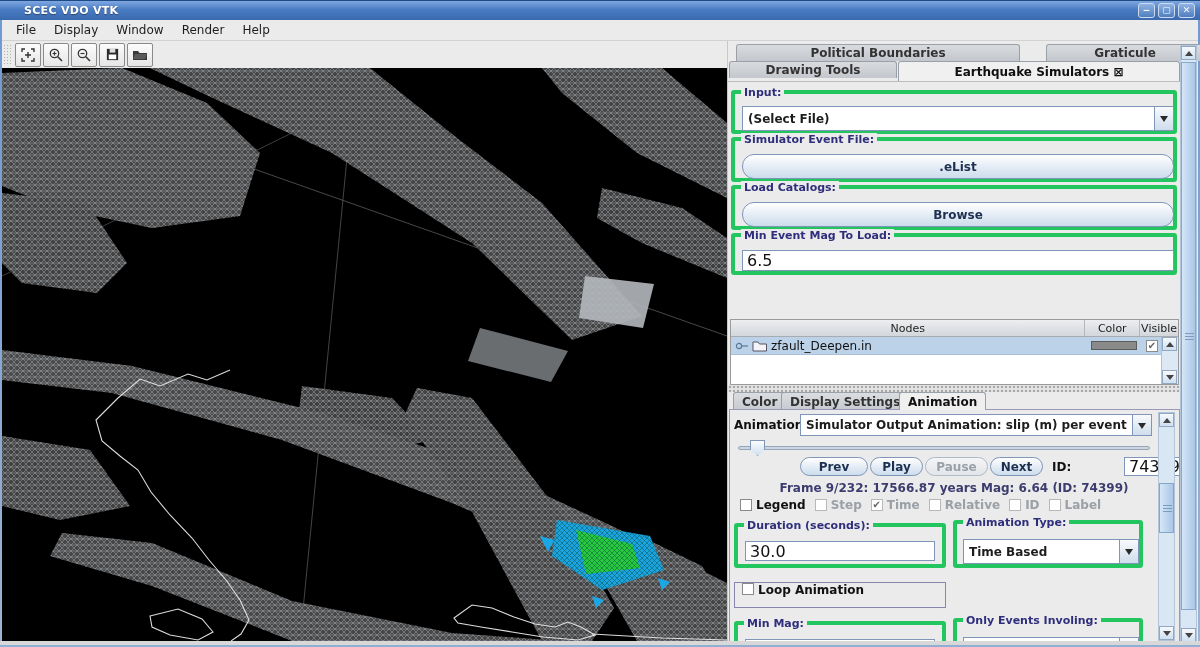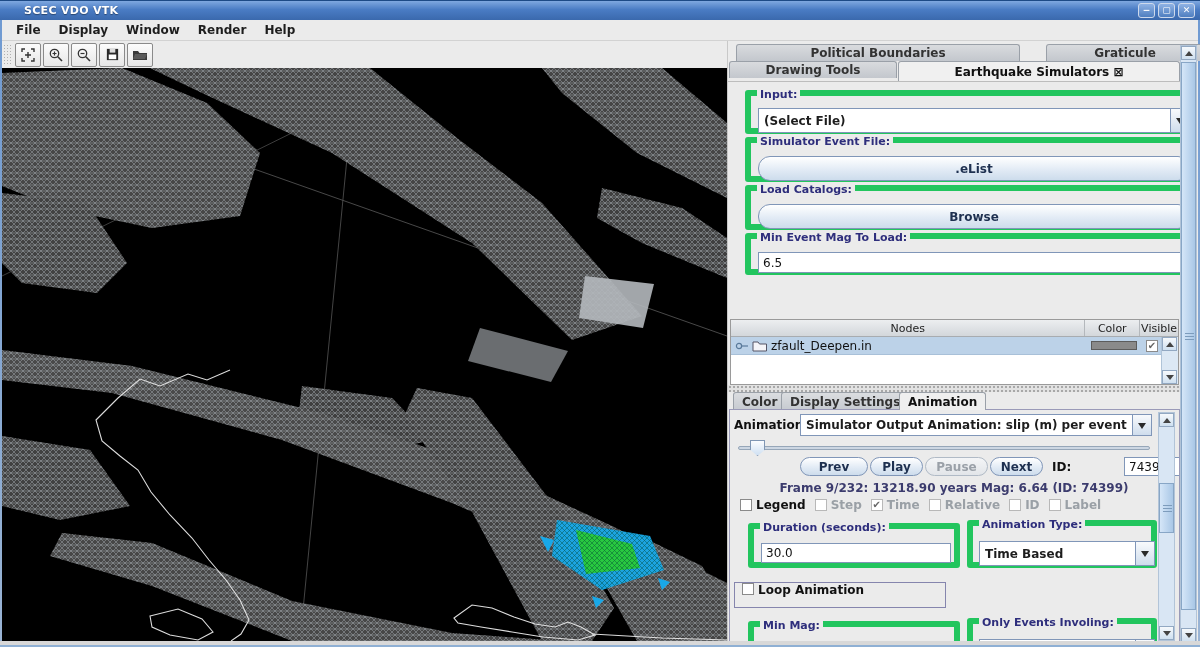--- a/index.html
+++ b/index.html
@@ -11,21 +11,21 @@
     background:linear-gradient(#7fa8e0 0%, #4a7cc4 45%, #3a69ad 100%);
     border-top:1px solid #1d4a86; display:flex; align-items:center; }
   .title-text { color:#fff; font-weight:bold; font-size:11px; margin-left:24px; letter-spacing:.3px;
     text-shadow:0 1px 1px rgba(0,0,0,.4); }
   .win-btns { position:absolute; right:5px; top:2px; display:flex; gap:3px; }
   .win-btn { width:17px; height:15px; border-radius:3px; border:1px solid #cdd9ec;
     background:linear-gradient(#8fb2e4,#4f7fc0); color:#fff; font-size:9px; font-weight:bold;
     display:flex; align-items:center; justify-content:center; line-height:1; }
   .menubar { position:absolute; left:1px; top:20px; width:1198px; height:21px; background:#ebebeb;
     border-bottom:1px solid #d2d2d2; display:flex; align-items:center; padding-left:6px; }
-  .menu-item { font-weight:bold; color:#1d1d1d; padding:2px 9px; font-size:12px; }
+  .menu-item { font-weight:normal; color:#1d1d1d; padding:2px 9px; font-size:12px; }
   .win-edge { position:absolute; top:20px; bottom:0; width:2px; background:linear-gradient(#6f9ad2,#9ab4d4); }
   .bottom-strip { position:absolute; left:0; top:641px; width:1200px; height:6px;
     background:#d8d8d8; border-bottom:2px solid #8fb0d4; }
 
   
   .toolbar { position:absolute; left:2px; top:41px; width:725px; height:27px; background:#ebebeb;
     display:flex; align-items:center; }
   .tb-handle { width:9px; height:22px; margin:0 3px 0 1px;
     background-image:radial-gradient(circle,#b0b0b0 .8px,transparent 1px); background-size:3px 3px; }
   .tb-btn { width:26px; height:24px; margin-right:2px; border:1px solid #8a8a8a; border-radius:2px;
@@ -37,28 +37,28 @@
   
   .panel { position:absolute; left:727px; top:41px; width:453px; height:600px; background:#ebebeb;
     border-left:1px solid #c8c8c8;padding-left:12px; }
   .tab { position:absolute; height:17px; background:linear-gradient(#d9dbde,#c3c7cd);
     border:1px solid #9aa0a8; border-bottom:none; border-radius:3px 3px 0 0;
     display:flex; align-items:center; justify-content:center; font-weight:bold; font-size:12px; color:#333; }
   .tab.active { background:#f0f0f0; color:#111; height:20px; z-index:3; }
   .panel-body { position:absolute; left:0; top:40px; width:453px; height:560px; background:#ebebeb;
     border-top:1px solid #bdbdbd; }
 
-  .group { position:absolute; border:6px solid #22c55e; border-radius:3px;margin-left:14px; }
+  .group { position:absolute; border:4px solid #22c55e; border-radius:3px; }
   .gtitle { position:absolute; top:-8px; left:6px; background:#ebebeb; padding:0 3px;
     font-size:11px; font-weight:bold; color:#2e2e7c; white-space:nowrap; }
 
   .btn3d { background:linear-gradient(#ffffff,#e2ebf5 55%,#cddcec); border:1px solid #8096b8; border-radius:12px;
     color:#1e3050; font-weight:bold; font-size:12px; display:flex; align-items:center; justify-content:center; }
   .btn3d.disabled { color:#9aa0a8; border-color:#b0bac6; background:linear-gradient(#f4f5f7,#e2e5e9); }
-  .field { background:#fff; border:1px solid #8096b8; font-size:12px; color:#111; padding:1px 4px;
+  .field { background:#fff; border:1px solid #8096b8; font-size:16px; color:#111; padding:1px 4px;
     font-family:"DejaVu Sans","Liberation Sans",sans-serif; width:100%; height:100%; }
   .combo { background:#fff; border:1px solid #8096b8; display:flex; align-items:center;
     font-weight:bold; font-size:12px; color:#1d1d1d; padding-left:5px; }
   .combo .arrow-btn { margin-left:auto; width:19px; align-self:stretch;
     background:linear-gradient(#f8fafc,#cfdded); border-left:1px solid #8096b8;
     display:flex; align-items:center; justify-content:center; }
   .tri-down { width:0; height:0; border:4px solid transparent; border-top:6px solid #2a2a2a; margin-top:5px; }
 
   
   .ntable { position:absolute; left:2px; top:277px; width:449px; height:66px; background:#fff; border:1px solid #9a9a9a; }
@@ -339,21 +339,21 @@
         <span>Pause</span>
       </div>
       <div class="btn3d" style="position:absolute; left:260px; top:47px; width:53px; height:19px;">
         <span>Next</span>
       </div>
       <span style="position:absolute; left:322px; top:50px; font-weight:bold; color:#111;">ID:</span>
       <div style="position:absolute; left:346px; top:47px; width:62px; height:19px;margin-left:48px;">
         <input class="field" value="74399" style="">
       </div>
 
-      <div class="frame-text" style="left:14px; top:71px;">Frame 9/232: 13218.90 years Mag: 6.64 (ID: 74399)</div>
+      <div class="frame-text" style="left:14px; top:71px;">Frame 9/232: 17566.87 years Mag: 6.64 (ID: 74399)</div>
 
       <div style="position:absolute; left:10px; top:88px; display:flex; align-items:center; gap:9px;">
         <span class="cb"></span>
           <span class="cb-label" style="margin-left:-5px;">Legend</span>
         <span class="cb disabled"></span>
           <span class="cb-label disabled" style="margin-left:-5px;">Step</span>
         <span class="cb checked disabled"></span>
           <span class="cb-label disabled" style="margin-left:-5px;">Time</span>
         <span class="cb disabled"></span>
           <span class="cb-label disabled" style="margin-left:-5px;">Relative</span>

